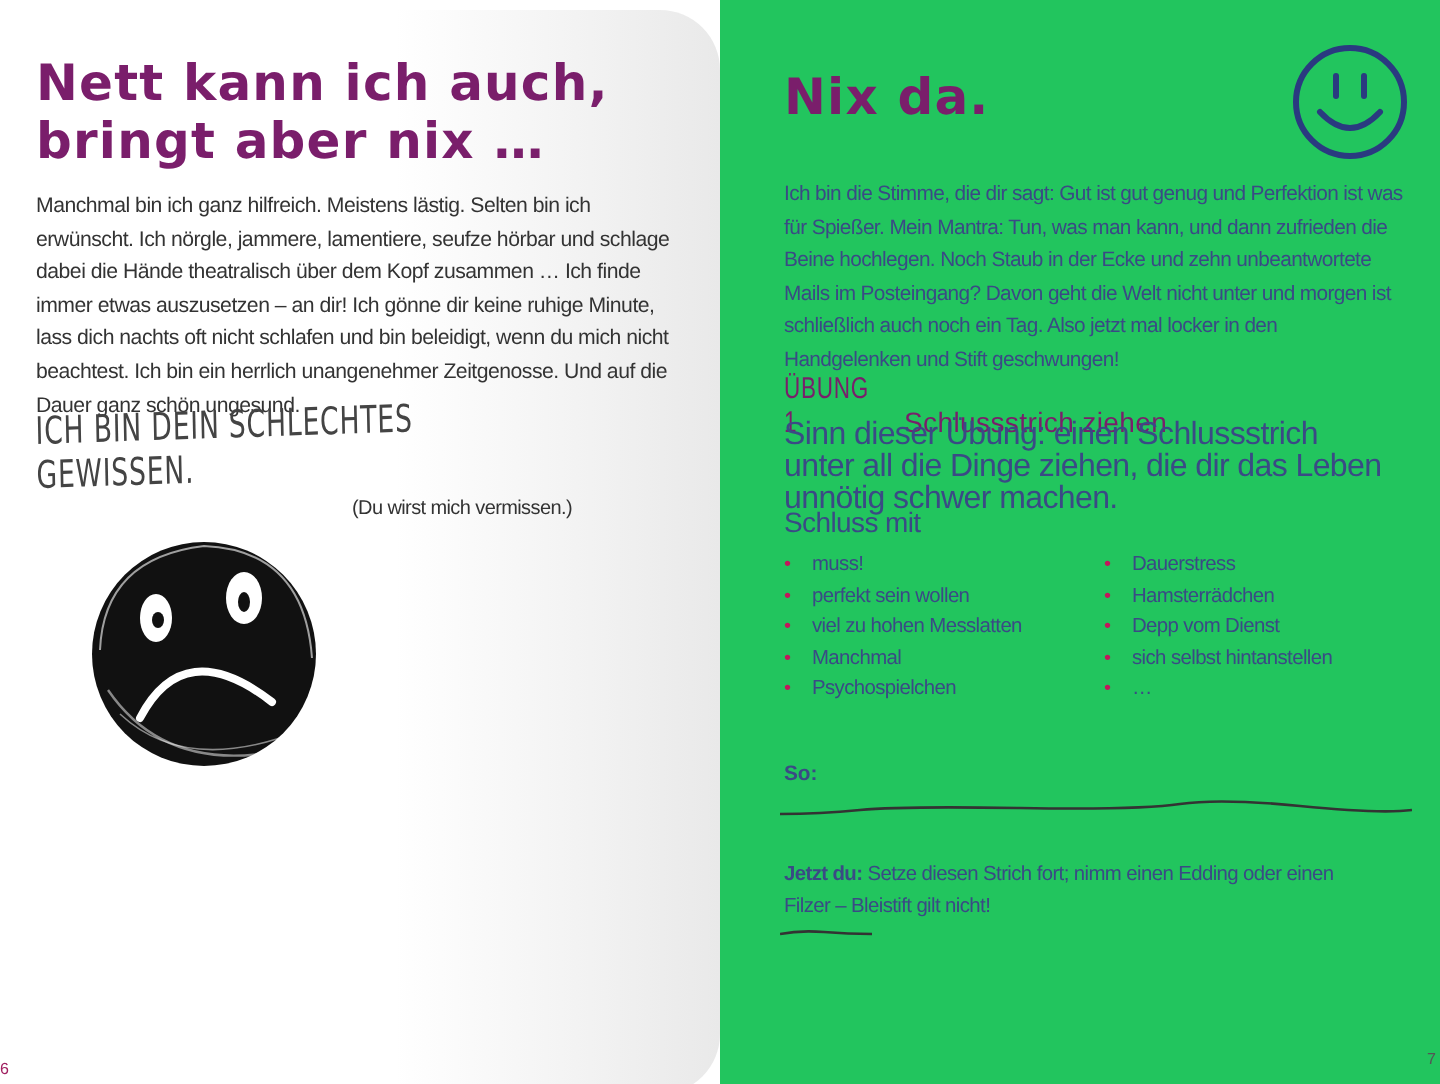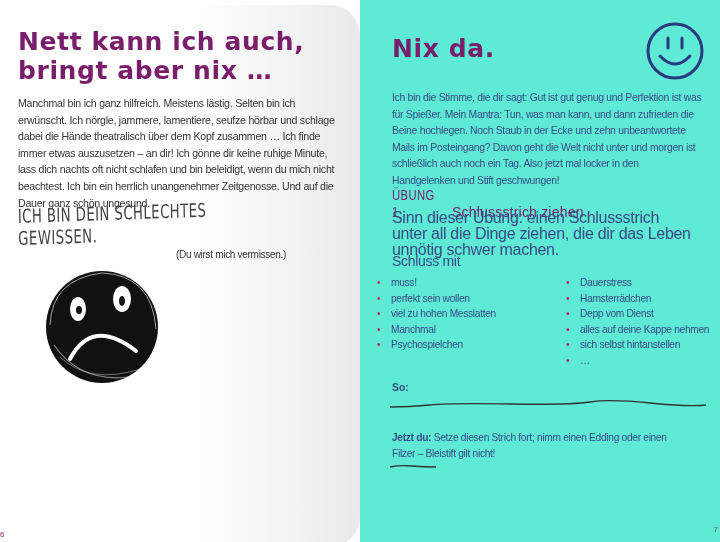--- a/index.html
+++ b/index.html
@@ -1,19 +1,19 @@
 <!DOCTYPE html>
 <html><head>
   <meta charset="utf-8">
   <style>
     html, body { margin:0; padding:0; }
     body { width:720px; height:542px; overflow:hidden; position:relative; background:#fff; font-family:"Liberation Sans", sans-serif; }
     .page-left { position:absolute; left:0; top:5px; width:360px; height:542px;
       background: linear-gradient(to right, #ffffff 0%, #ffffff 55%, #f3f3f3 80%, #e9e9e9 100%); border-radius: 30px; }
-    .page-right { position:absolute; left:360px; top:0; width:360px; height:542px; background:#5eead4; }
+    .page-right { position:absolute; left:360px; top:0; width:360px; height:542px; background:#22c55e; }
     .title-l { position:absolute; left:18px; top:22px; margin:0; font-family:"DejaVu Sans", sans-serif; font-weight:bold;
       font-size:25px; line-height:29px; color:#7a1e6b; letter-spacing:0.6px; }
     .body-l { position:absolute; left:18px; top:90px; width:318px; font-family:"Liberation Sans Narrow","Liberation Sans", sans-serif;
       font-size:10.6px; line-height:16.6px; color:#333; margin:0; letter-spacing:-0.25px; }
     .hand-l { position:absolute; left:18px; top:200px; font-family:"DejaVu Sans Condensed","DejaVu Sans", sans-serif;
       font-size:19px; color:#444; letter-spacing:0.5px; transform:scaleX(0.78) rotate(-1.5deg); transform-origin:left center; margin:0; font-weight:normal; }
     .aside-l { position:absolute; left:176px; top:244px; font-size:10px; color:#333; letter-spacing:-0.3px; margin:0; }
     .sad { position:absolute; left:40px; top:260px; width:124px; height:124px; }
     .pnum-l { position:absolute; left:0px; top:525px; font-size:8px; color:#a02060; }
     .pnum-r { position:absolute; right:2px; top:525px; font-size:8px; color:#555; }
@@ -23,22 +23,22 @@
     .smile { position:absolute; left:284px; top:20px; width:62px; height:62px; }
     .body-r { position:absolute; left:32px; top:90px; width:312px; font-size:10.4px; line-height:16.6px; color:#3a4a85; margin:0; letter-spacing:-0.3px; }
     .ex-head { position:absolute; left:32px; top:186px; font-size:15px; color:#7a1e6b; margin:0; font-weight:normal; }
     .ex-head .tag { display:inline-block; transform:scaleX(0.75); transform-origin:left center; width:60px; letter-spacing:0.5px; }
     .ex-head .name { font-size:14px; letter-spacing:0.2px; }
     .ex-desc { position:absolute; left:32px; top:210px; width:300px; font-size:16px; line-height:16px; color:#3a4a85; margin:0; letter-spacing:-0.3px; }
     .list-intro { position:absolute; left:32px; top:253px; font-size:14px; color:#3a4a85; margin:0; letter-spacing:-0.3px; }
     .list { position:absolute; top:275px; list-style:none; margin:0; padding:0; font-size:10.2px; line-height:15.6px; color:#3a4a85; letter-spacing:-0.3px; }
     .list li { position:relative; padding-left:14px; }
     .list li::before { content:"•"; position:absolute; left:0; top:0; color:#c2185b; font-size:10px; }
-    .list-a { left:17px; }
-    .list-b { left:206px; }
+    .list-a { left:32px; }
+    .list-b { left:192px; }
     .so { position:absolute; left:32px; top:382px; font-size:10.4px; font-weight:bold; color:#3a4a85; margin:0; }
     .line1 { position:absolute; left:30px; top:398px; width:316px; height:14px; }
     .jetzt { position:absolute; left:32px; top:430px; width:300px; font-size:10.2px; line-height:15.6px; color:#3a4a85; margin:0; letter-spacing:-0.3px; }
     .jetzt b { font-weight:bold; }
     .line2 { position:absolute; left:30px; top:462px; width:46px; height:8px; }
   </style>
 </head>
 <body>
 
 <div class="page-left">
@@ -81,21 +81,20 @@
     <li>muss!</li>
     <li>perfekt sein wollen</li>
     <li>viel zu hohen Messlatten</li>
     <li>Manchmal</li>
     <li>Psychospielchen</li>
   </ul>
   <ul class="list list-b">
     <li>Dauerstress</li>
     <li>Hamsterrädchen</li>
     <li>Depp vom Dienst</li>
-    <li>alles auf deine Kappe nehmen</li>
     <li>sich selbst hintanstellen</li>
     <li>…</li>
   </ul>
   <p class="so">So:</p>
   <svg class="line1" viewBox="0 0 316 14" preserveAspectRatio="none">
     <path d="M0 9 Q20 9 40 7 T120 6 T200 4 T260 5 T316 7" fill="none" stroke="#333" stroke-width="1.3"></path>
   </svg>
   <p class="jetzt"><b>Jetzt du:</b><span> Setze diesen Strich fort; nimm einen Edding oder einen Filzer – Bleistift gilt nicht!</span></p>
   <svg class="line2" viewBox="0 0 46 8" preserveAspectRatio="none">
     <path d="M0 5 Q10 3 22 4 T46 5" fill="none" stroke="#333" stroke-width="1.3"></path>

